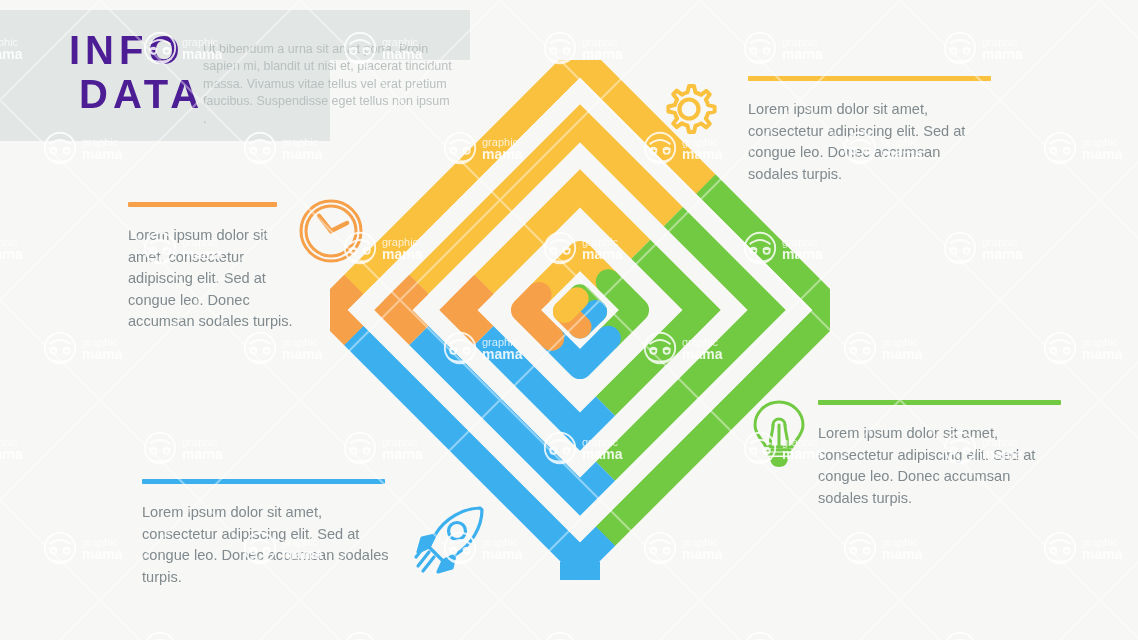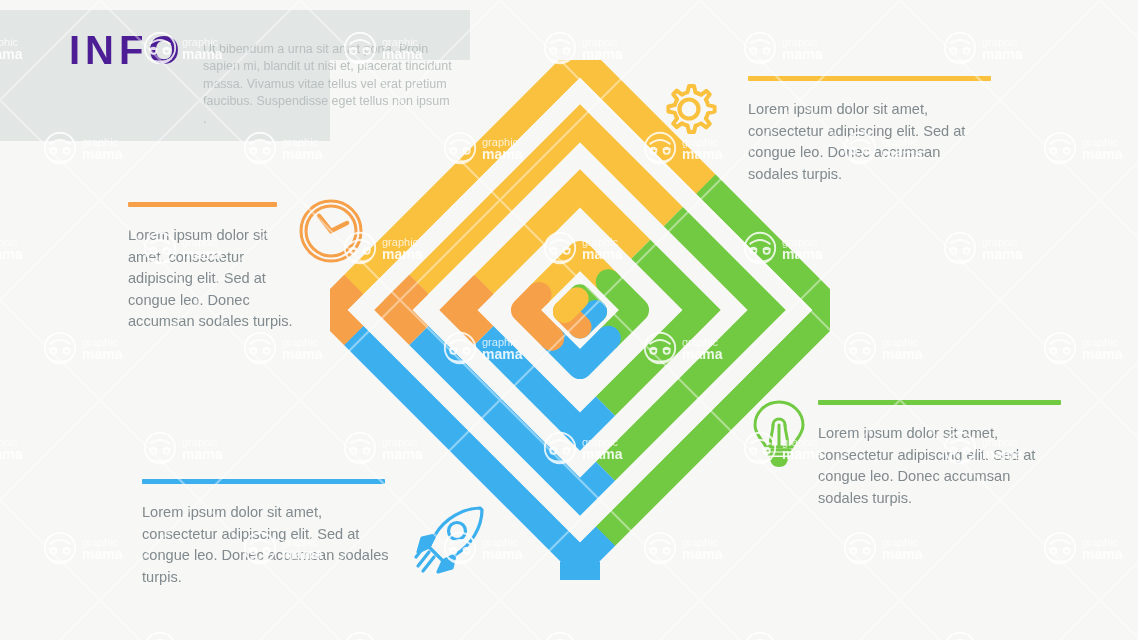--- a/index.html
+++ b/index.html
@@ -175,20 +175,21 @@
       <path d="M 72 392 L 118 392 L 118 346" fill="none" stroke="#f9c13d" stroke-width="0"></path>
       <path d="M 118 382 L 118 346" fill="none" stroke="#f6a04a" stroke-width="27"></path>
       <path d="M 164 336 L 164 300" fill="none" stroke="#f6a04a" stroke-width="27"></path>
     </g>
   </svg>
 </div>
 
 <div id="header-panel"></div>
 <div id="header-title">
   <span>INFO</span>
+  <span class="t2">DATA</span>
 </div>
 <p id="header-paragraph">Ut bibendum a urna sit amet porta. Proin sapien mi, blandit ut nisi et, placerat tincidunt massa. Vivamus vitae tellus vel erat pretium faucibus. Suspendisse eget tellus non ipsum .</p>
 
 <div class="info-block" id="block-top-right">
   <div class="accent-rule"></div>
   <p class="info-text">Lorem ipsum dolor sit amet, consectetur adipiscing elit. Sed at congue leo. Donec accumsan sodales turpis.</p>
 </div>
 <div class="icon-box" id="icon-gear">
   <svg width="68" height="68" viewBox="0 0 68 68">
     <path d="M34 6 l5 0 1.5 6.5 a22 22 0 0 1 5.5 2.3 l5.3-4 3.5 3.5 -4 5.3 a22 22 0 0 1 2.3 5.5 l6.5 1.5 0 5 -6.5 1.5 a22 22 0 0 1 -2.3 5.5 l4 5.3 -3.5 3.5 -5.3-4 a22 22 0 0 1 -5.5 2.3 L39 52 l-5 0 -1.5-6.5 a22 22 0 0 1 -5.5-2.3 l-5.3 4 -3.5-3.5 4-5.3 a22 22 0 0 1 -2.3-5.5 L13.4 31.5 l0-5 6.5-1.5 a22 22 0 0 1 2.3-5.5 l-4-5.3 3.5-3.5 5.3 4 a22 22 0 0 1 5.5-2.3 Z" fill="none" stroke="#f9c13d" stroke-width="4" stroke-linejoin="round"></path>

